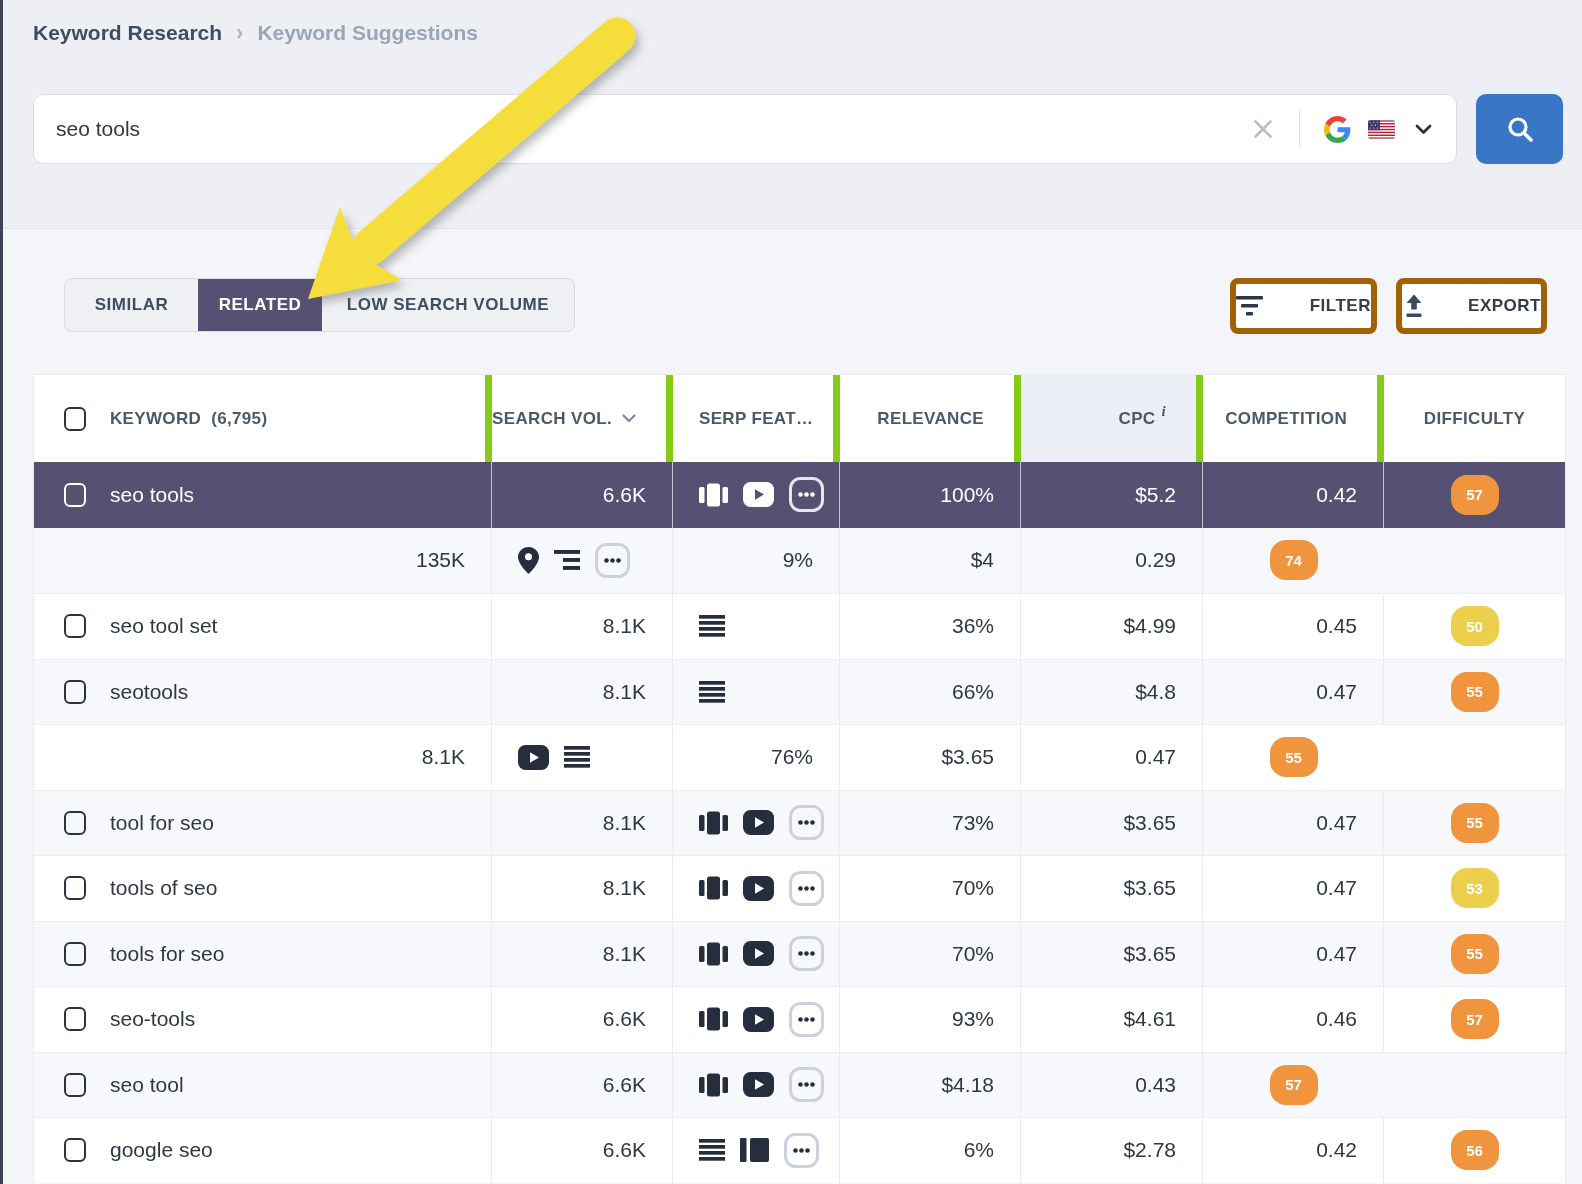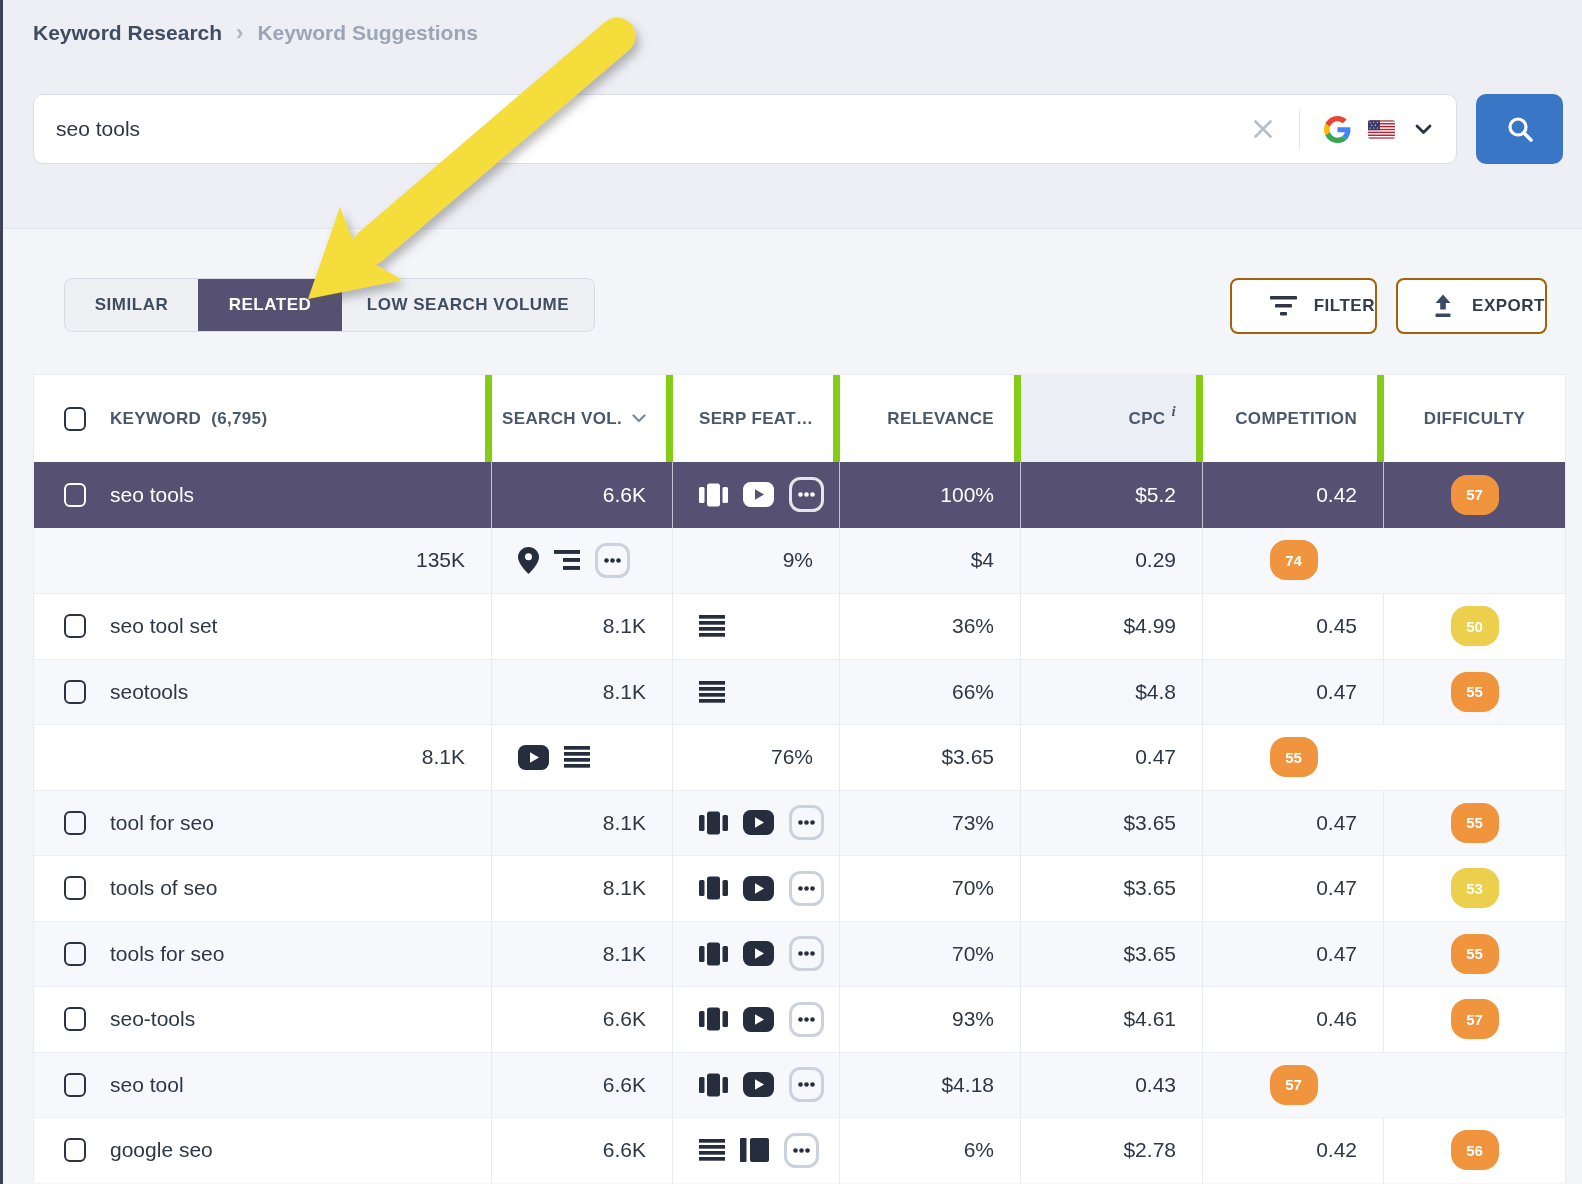--- a/index.html
+++ b/index.html
@@ -55,29 +55,29 @@
     position:absolute; left:64px; top:278px; height:54px;
     display:flex; border:1px solid #d8dbe4; border-radius:8px; overflow:hidden;
     background:#eef0f4;
   }
   .tab{
     display:flex; align-items:center; justify-content:center;
     font-size:17px; font-weight:700; letter-spacing:.03em; color:#3f4d5f;
     cursor:pointer; height:100%;
   }
   .tab.t0{ width:133px; }
-  .tab.t1{ width:144px; }
+  .tab.t1{ width:124px; }
   .tab.t2{ width:252px; }
   .tab.active{ background:var(--accent,#565173); color:#fff; }
 
   
   .btn{
     position:absolute; top:278px; height:56px;
-    background:#fff; border:2px solid #a16207; border-radius:8px; cursor:pointer;
-    display:flex; align-items:center; justify-content:flex-end; gap:17px;
+    background:#fff; border:6px solid #a16207; border-radius:8px; cursor:pointer;
+    display:flex; align-items:center; justify-content:space-between; gap:17px;
     font-size:17px; font-weight:700; letter-spacing:.03em; color:#333b4d;
     font-family:inherit;
   }
   .btn.filter{ left:1230px; width:147px; }
   .btn.export{ left:1396px; width:151px; }
 
   
   .table{
     position:absolute; left:33px; top:374px; width:1533px;
     background:#fff; border:1px solid #e9ebf1; border-bottom:none;
@@ -86,21 +86,21 @@
     display:grid;
     grid-template-columns:458px 181px 167px 181px 182px 181px 181px;
   }
   .thead{ height:87px; background:#fff; }
   .th{
     display:flex; align-items:center; font-size:17px; font-weight:700;
     letter-spacing:.02em; color:#4b586a; border-right:7px solid #84cc16;
     cursor:pointer;
   }
   .th:last-child{ border-right:none; }
-  .th.num{ justify-content:flex-end; padding-right:20px; }
+  .th.num{ justify-content:flex-end; padding-right:30px; }
   .th.cpc-col{ background:#eceef5; }
   .th.center{ justify-content:center; }
   .th.kw{ padding-left:30px; gap:24px; }
   .kw-count{ margin-left:-14px; }
   .sort-chevron{ width:14px; height:9px; margin-left:10px; }
   .cpc-info{ font-family:"Liberation Serif","DejaVu Serif",serif; font-style:italic;
     font-size:15px; margin-left:6px; transform:translateY(-7px); font-weight:700; }
 
   .row{
     height:65.5px;

